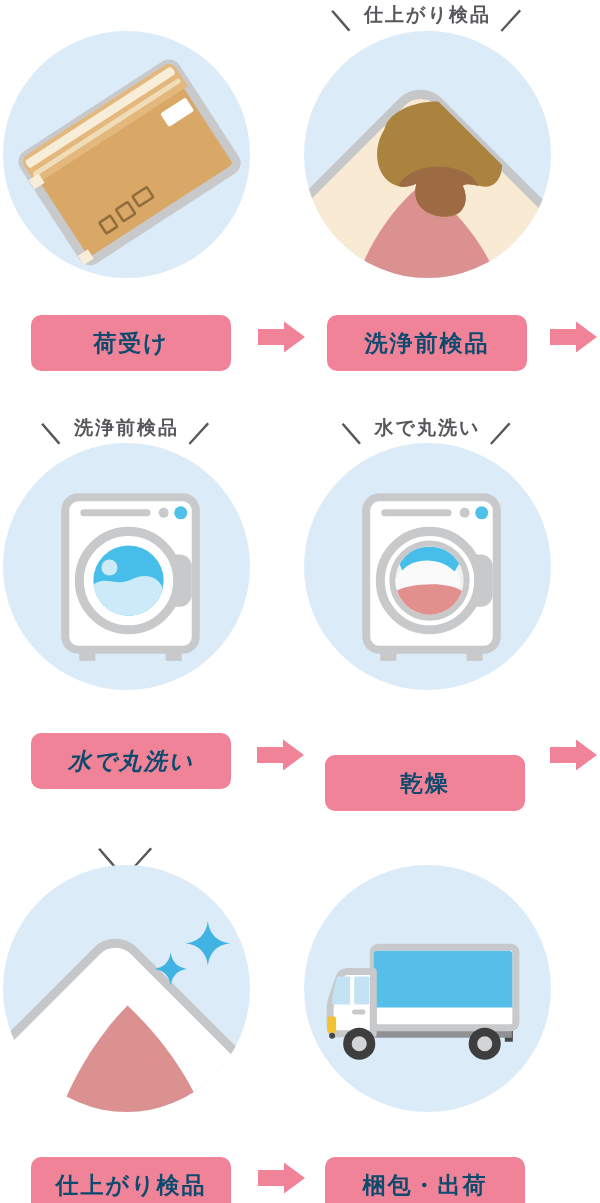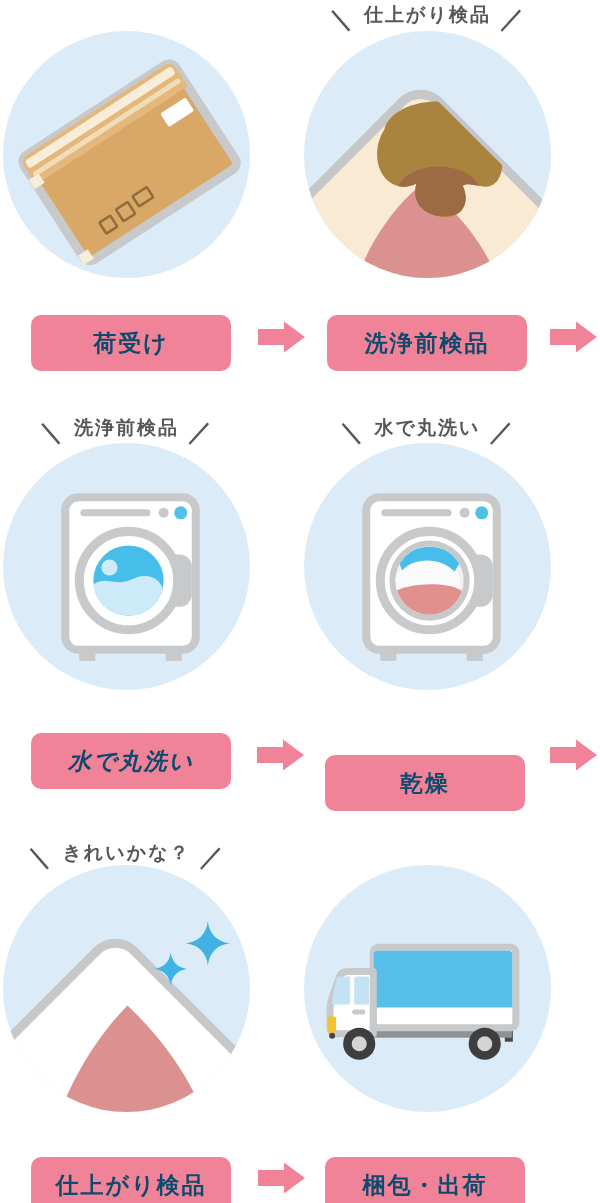--- a/index.html
+++ b/index.html
@@ -160,21 +160,20 @@
           </g>
         </g>
       </svg>
     </div>
     <div class="label">乾燥</div>
   </div>
 
   <div class="step" id="step5">
     <div class="annotation">
       <span class="slash">＼</span>
-      <span>きれいかな？</span>
       <span class="slash">／</span>
     </div>
     <div class="circle">
       <svg viewBox="0 0 246 246">
         <defs>
             <clipPath id="fclip2">
               <rect x="-6" y="116" width="236" height="236" rx="26" transform="rotate(45 112 234)"></rect>
             </clipPath>
           </defs>
         <rect x="-6" y="116" width="236" height="236" rx="26" transform="rotate(45 112 234)" fill="#FFFFFF" stroke="#C6C7C8" stroke-width="9"></rect>

